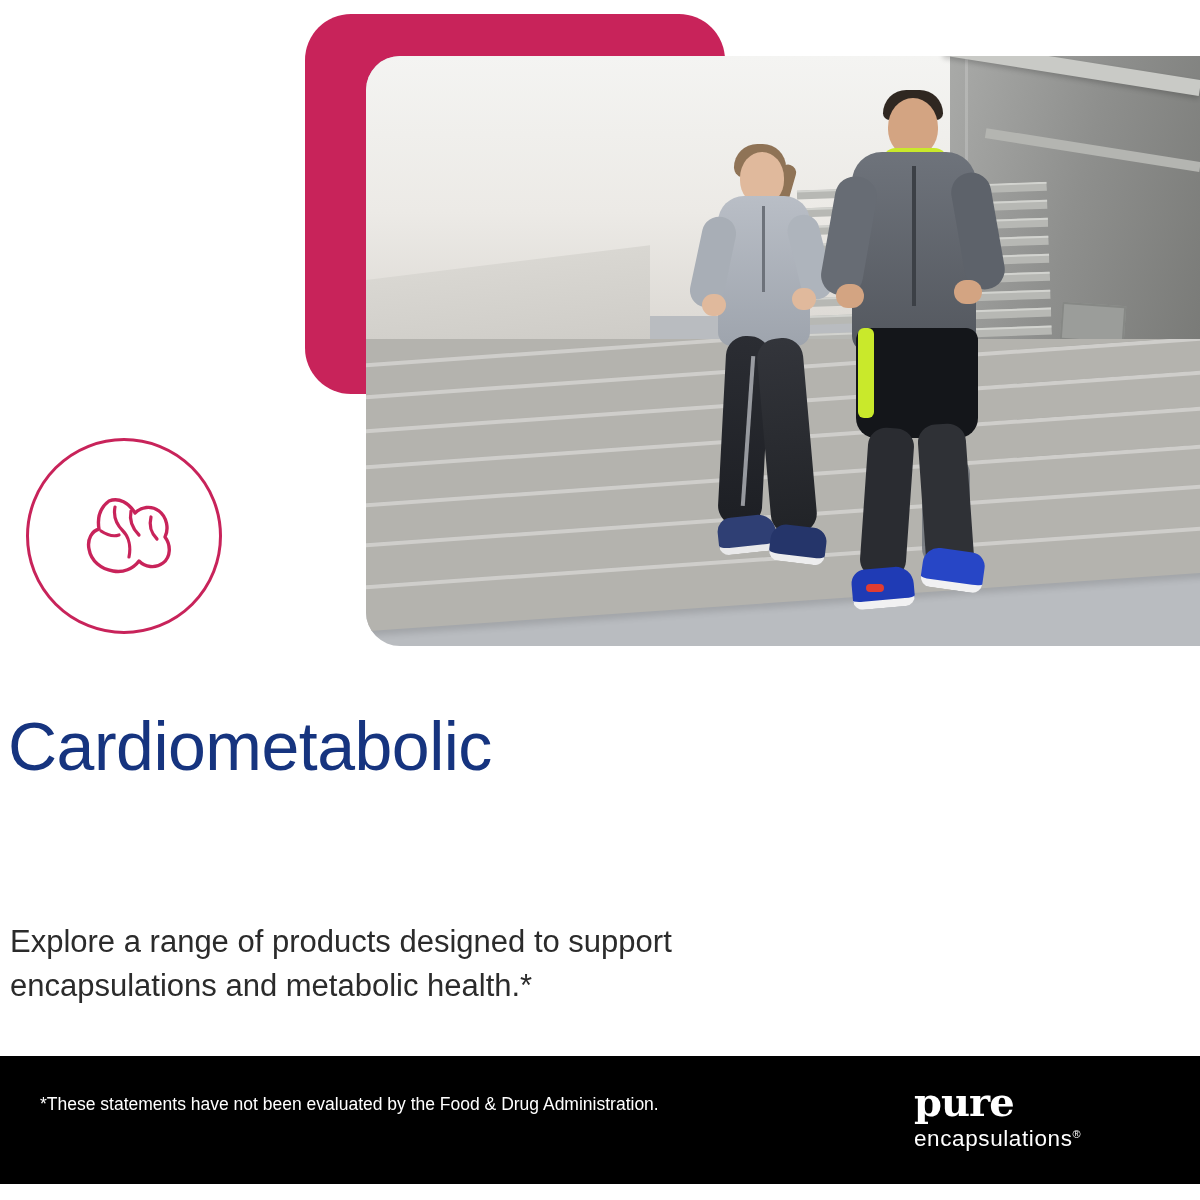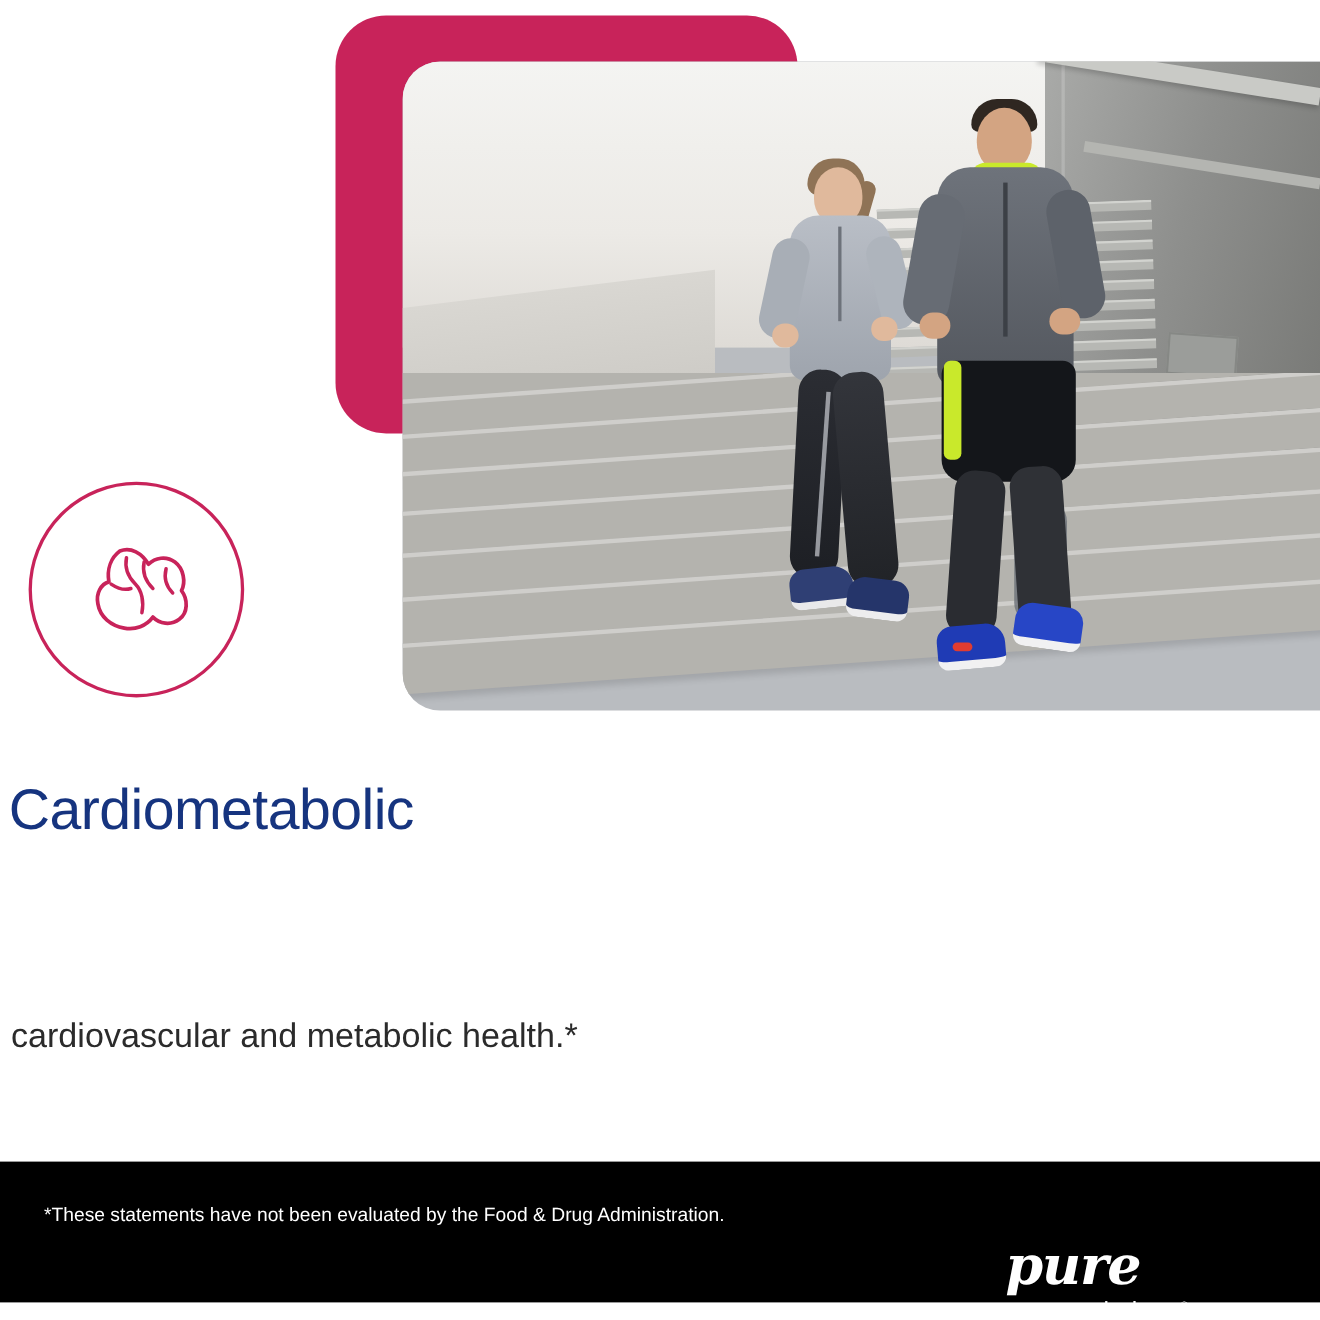--- a/index.html
+++ b/index.html
@@ -325,21 +325,21 @@
   }
   .heart-badge svg { position: absolute; left: 50px; top: 46px; }
 
   
   .headline {
     position: absolute;
     left: 8px;
     top: 708px;
     width: 1100px;
     color: #16347f;
-    font-size: 52px;
+    font-size: 68px;
     line-height: 1.14;
     font-weight: 400;
     letter-spacing: -0.5px;
   }
   .subhead {
     position: absolute;
     left: 10px;
     top: 920px;
     width: 1060px;
     color: #2b2b2b;
@@ -369,26 +369,24 @@
   .logo {
     position: absolute;
     right: 46px;
     top: 26px;
     width: 240px;
     text-align: left;
     color: #ffffff;
   }
   .logo-main {
     font-family: "DejaVu Serif", serif;
-    font-style: italic;
     font-weight: 700;
-    font-size: 49px;
+    font-size: 40px;
     line-height: 1;
     letter-spacing: -1px;
-    margin-top: 44px;
   }
   .logo-sub {
     font-size: 22.5px;
     letter-spacing: 0.6px;
     margin-top: 4px;
     position: relative;
     display: inline-block;
   }
   .logo-sub sup {
     font-size: 11px;
@@ -485,21 +483,22 @@
         <path d="M22 44 C28 48 34 50 40 48" stroke="#c8235a" stroke-width="3.2" stroke-linecap="round" fill="none"></path>
       </svg>
     </span>
   </div>
 
   <div class="headline">
     <div>Cardiometabolic</div>
   </div>
 
   <div class="subhead">
-    <div>cardiovascular and metabolic health.*</div>
+    <div>Explore a range of products designed to support</div>
+    <div>encapsulations and metabolic health.*</div>
   </div>
 
   <div class="footer">
     <div class="disclaimer">
       <div>*These statements have not been evaluated by the Food &amp; Drug Administration.</div>
     </div>
     <div class="logo">
       <div class="logo-main">pure</div>
       <div class="logo-sub">
         <span>encapsulations</span><sup>®</sup>

